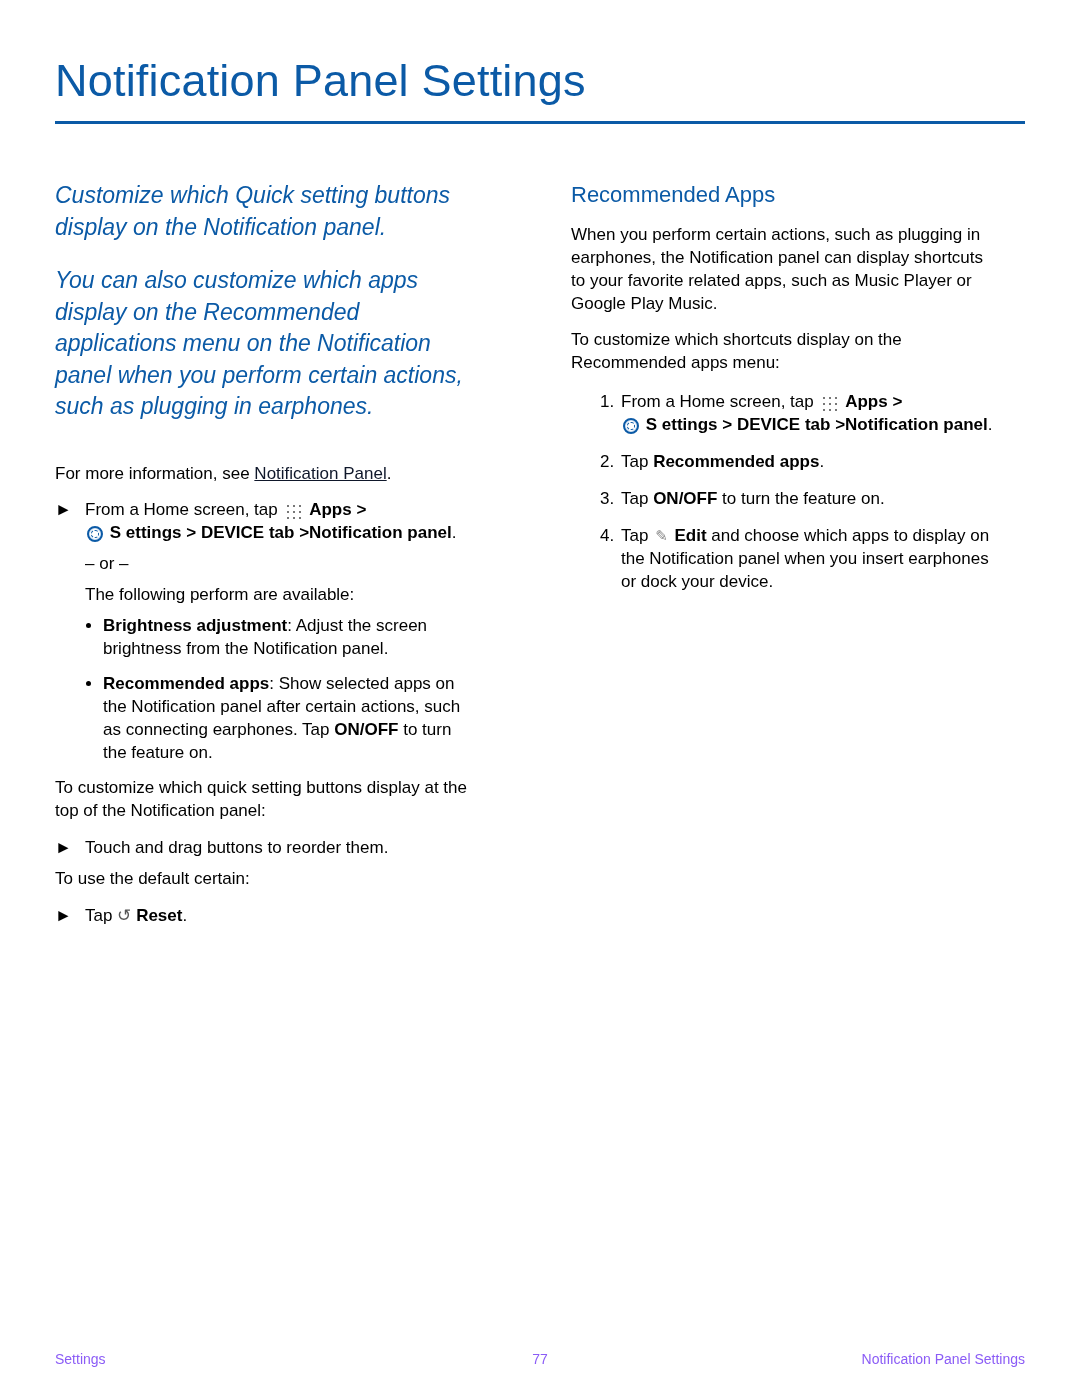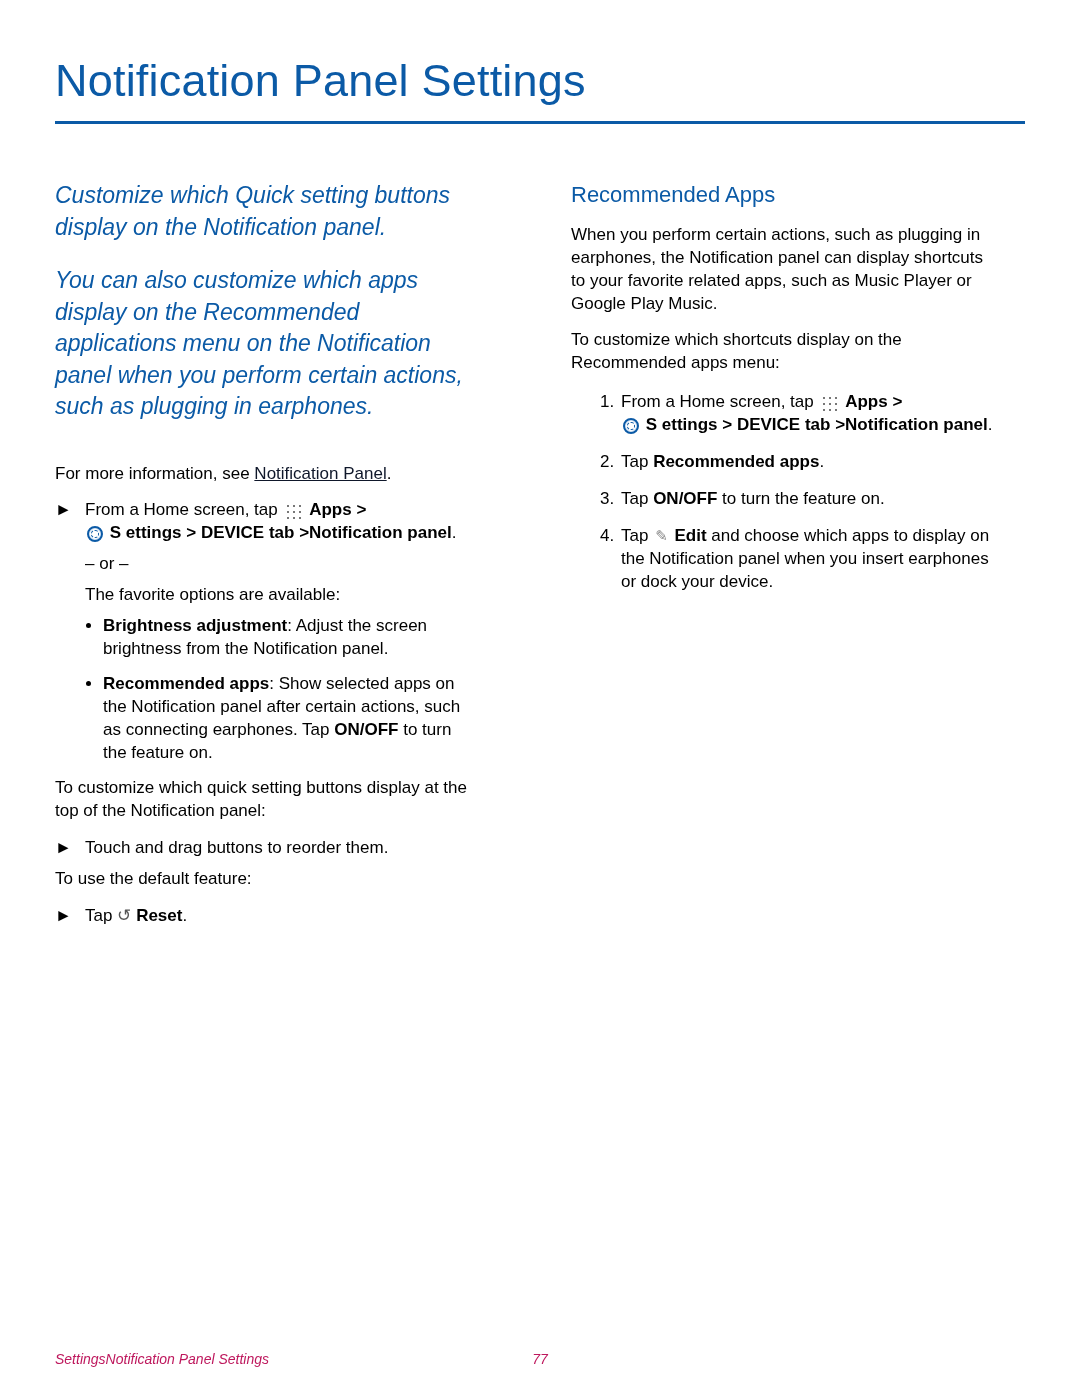--- a/index.html
+++ b/index.html
@@ -77,22 +77,22 @@
   .viewall-icon { width:16px; height:16px; position:relative; }
   .viewall-icon::before, .viewall-icon::after{
     content:""; position:absolute; background:#888;
   }
   .viewall-icon::before{ width:7px; height:7px; top:0; left:0; box-shadow: 9px 0 #888, 0 9px #888; }
   .viewall-icon::after{ width:7px; height:7px; top:9px; left:9px; background:#bbb;}
   .edit-icon { font-size:15px; color:#888; }
   .reset-icon { font-size:17px; color:#555; display:inline-block; transform:scaleX(-1);}
   .footer {
     position:absolute; left:0; right:0; bottom:30px;
-    padding:0 55px; display:flex; 
-    color:#be185d; font-style:italic; font-size:14px;
+    padding:0 55px; display:flex; justify-content:space-between;
+    color:#8b5cf6; font-size:14px;
     font-family:"Helvetica Neue", Helvetica, Arial, sans-serif;
   }
   .footer .center { position:absolute; left:50%; transform:translateX(-50%); }
 </style>
 </head>
 <body>
 
 <div class="title">Notification Panel Settings</div>
 <div class="rule"></div>
 
@@ -113,39 +113,39 @@
         <span class="icon apps-icon"></span>
         <b>Apps</b><b> &gt; </b><br>
         <span class="icon settings-icon"></span>
         <b>S ettings</b><b> &gt; DEVICE tab &gt;Notification panel</b><span>.</span>
       </span>
     </div>
 
     <div class="sub">– or –</div>
 
 
-    <div class="sub para">The favorite options are available:</div>
+    <div class="sub para">The following perform are available:</div>
 
     <ul class="opts">
       <li>
         <b>Brightness adjustment</b><span>: Adjust the screen brightness from the Notification panel.</span>
       </li>
       <li>
         <b>Recommended apps</b><span>: Show selected apps on the Notification panel after certain actions, such as connecting earphones. Tap </span><b>ON/OFF</b><span> to turn the feature on.</span>
       </li>
     </ul>
 
     <div class="para">To customize which quick setting buttons display at the top of the Notification panel:</div>
 
     <div class="bullet-row">
       <span class="marker">►</span>
       <span class="txt">Touch and drag buttons to reorder them.</span>
     </div>
 
-    <div class="para" style="margin-top:6px">To use the default feature:</div>
+    <div class="para" style="margin-top:6px">To use the default certain:</div>
 
     <div class="bullet-row">
       <span class="marker">►</span>
       <span class="txt">
         <span>Tap </span>
         <span class="reset-icon">↻</span>
         <b> Reset</b><span>.</span>
       </span>
     </div>
   </div>

